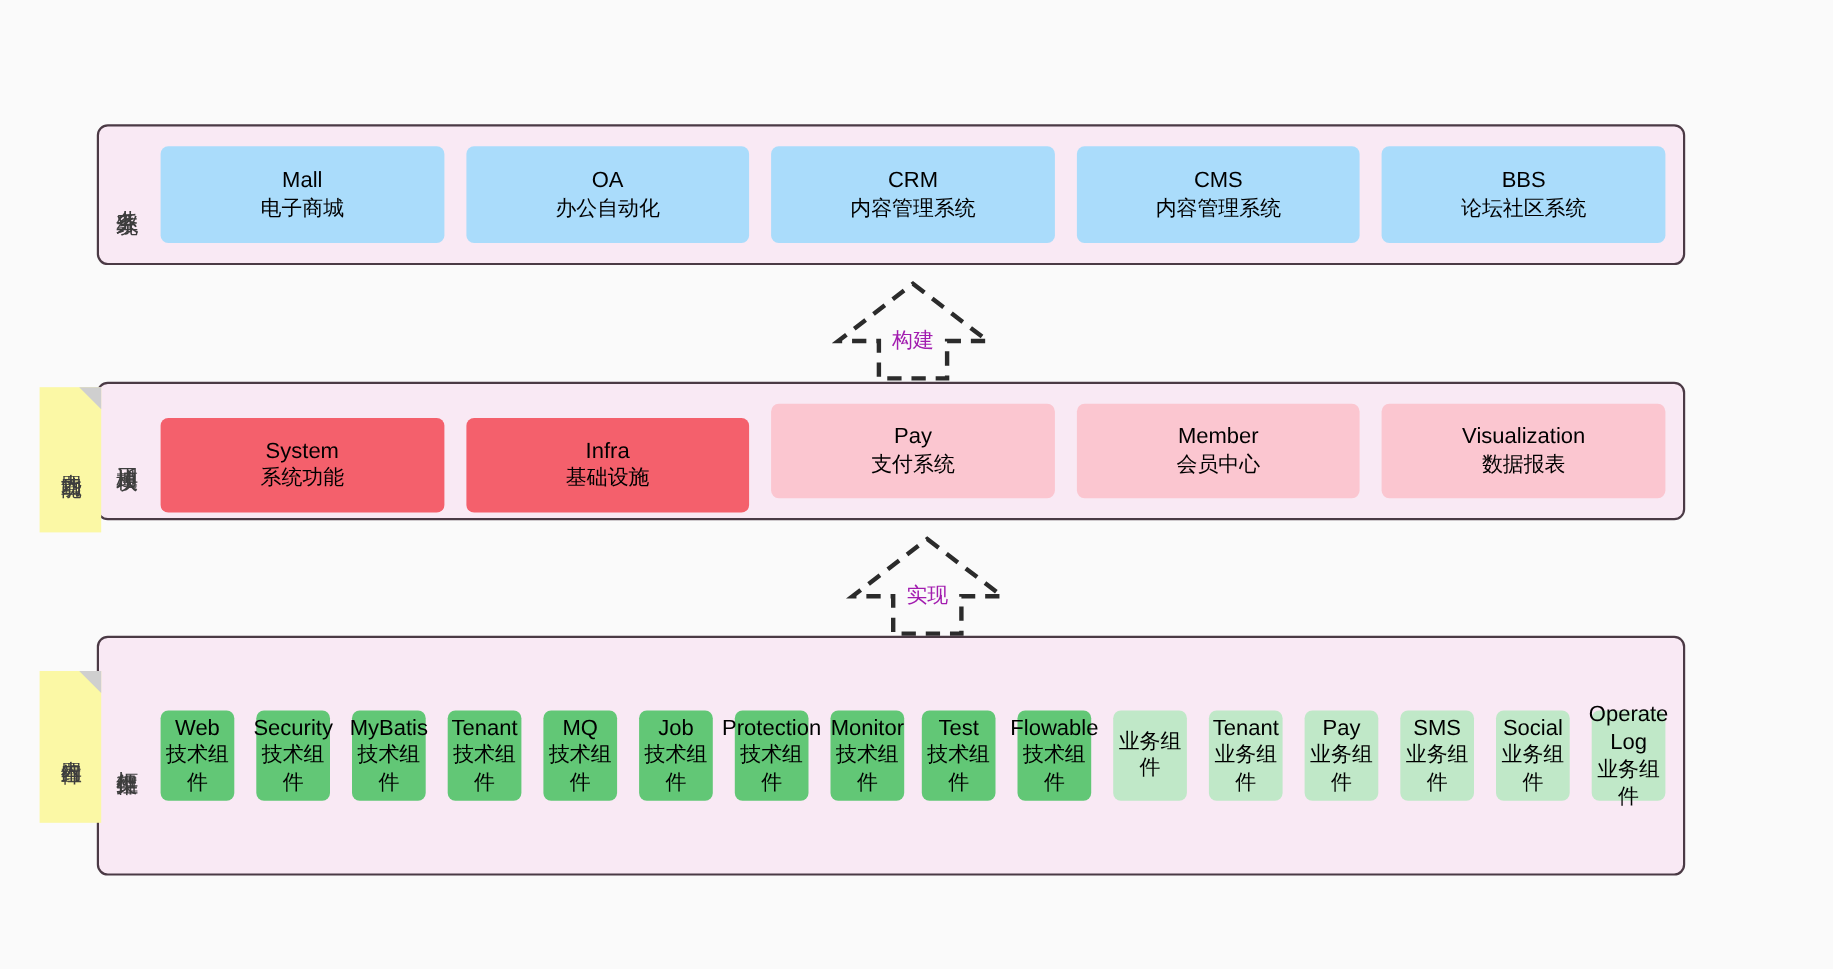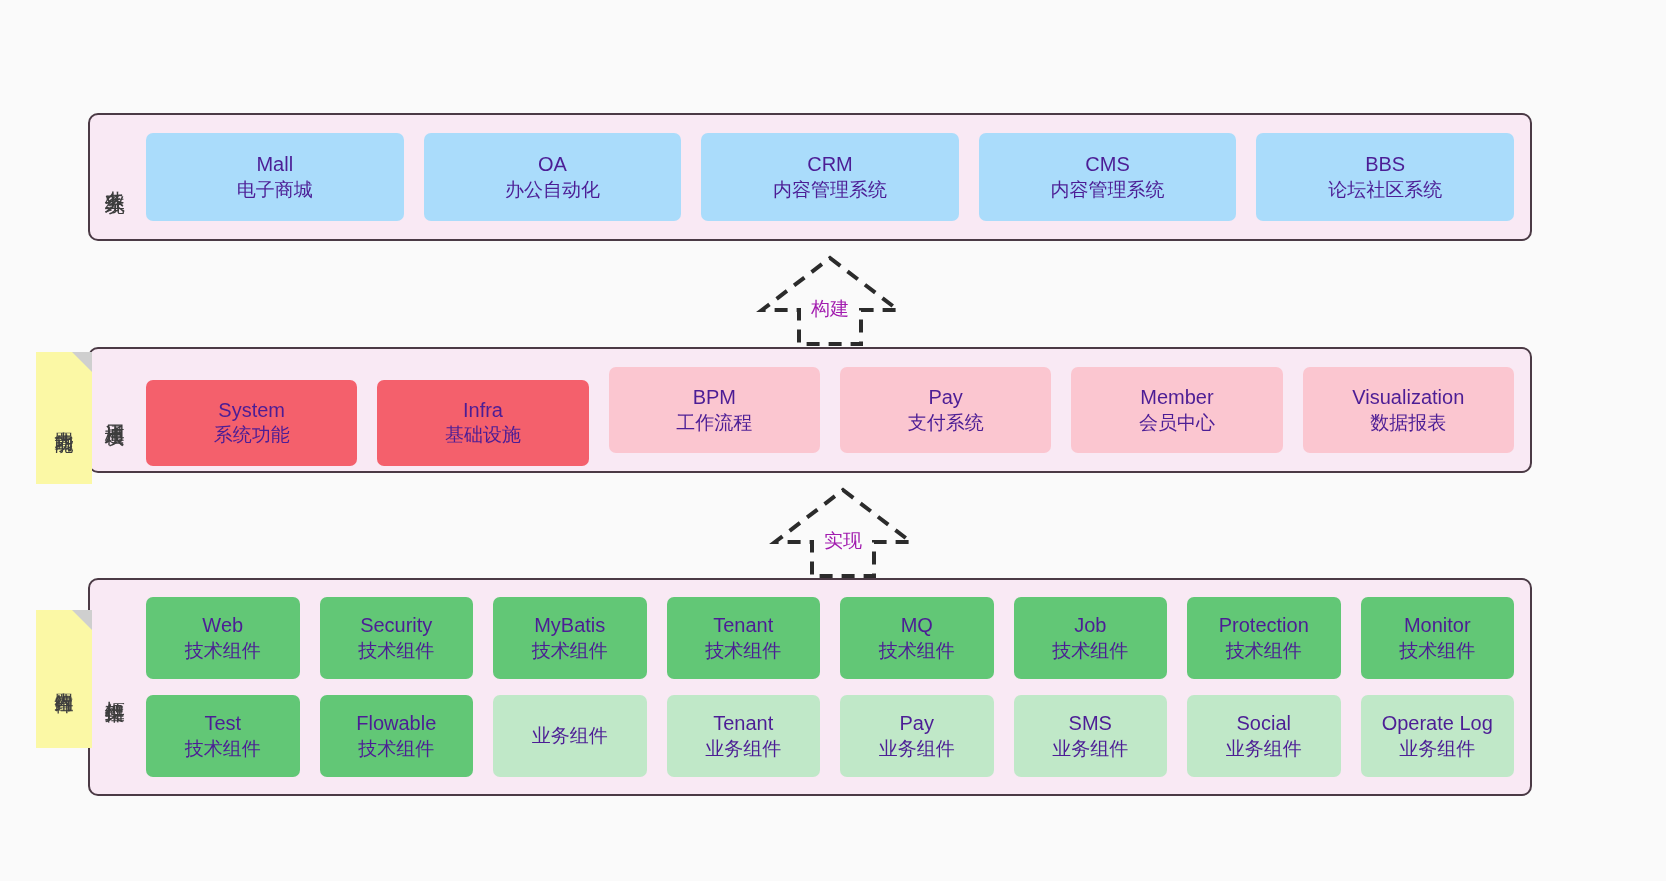--- a/index.html
+++ b/index.html
@@ -39,21 +39,21 @@
     padding:0 2px;
   }
   .layer-body{
     flex:1 1 auto;
     display:flex;
     align-items:center;
     padding:0 16px 0 6px;
     gap:20px;
   }
   .layer-body.two-rows{
-    flex-direction:column;
+    flex-direction:row;
     justify-content:center;
     gap:16px;
     padding:14px 16px 14px 6px;
   }
   .row{
     display:flex;
     gap:20px;
     width:100%;
     align-items:stretch;
   }
@@ -61,21 +61,21 @@
   
   .card{
     flex:1 1 0;
     box-sizing:border-box;
     border-radius:7px;
     display:flex;
     flex-direction:column;
     align-items:center;
     justify-content:center;
     text-align:center;
-    color:#4c1d95;
+    color:#000000;
     line-height:1.28;
     padding:6px 4px;
     min-width:0;
   }
   .card .en{font-size:20px;}
   .card .cn{font-size:19px;}
   .card.tall{height:82px;}
   .card.biz{height:88px;}
   .card.mod{height:86px;}
 
@@ -177,24 +177,20 @@
 
       <div class="card mod c-red">
         <span class="en">System</span>
         <span class="cn">系统功能</span>
       </div>
       <div class="card mod c-red">
         <span class="en">Infra</span>
         <span class="cn">基础设施</span>
       </div>
       <div class="card mod c-pink">
-        <span class="en">BPM</span>
-        <span class="cn">工作流程</span>
-      </div>
-      <div class="card mod c-pink">
         <span class="en">Pay</span>
         <span class="cn">支付系统</span>
       </div>
       <div class="card mod c-pink">
         <span class="en">Member</span>
         <span class="cn">会员中心</span>
       </div>
       <div class="card mod c-pink">
         <span class="en">Visualization</span>
         <span class="cn">数据报表</span>

